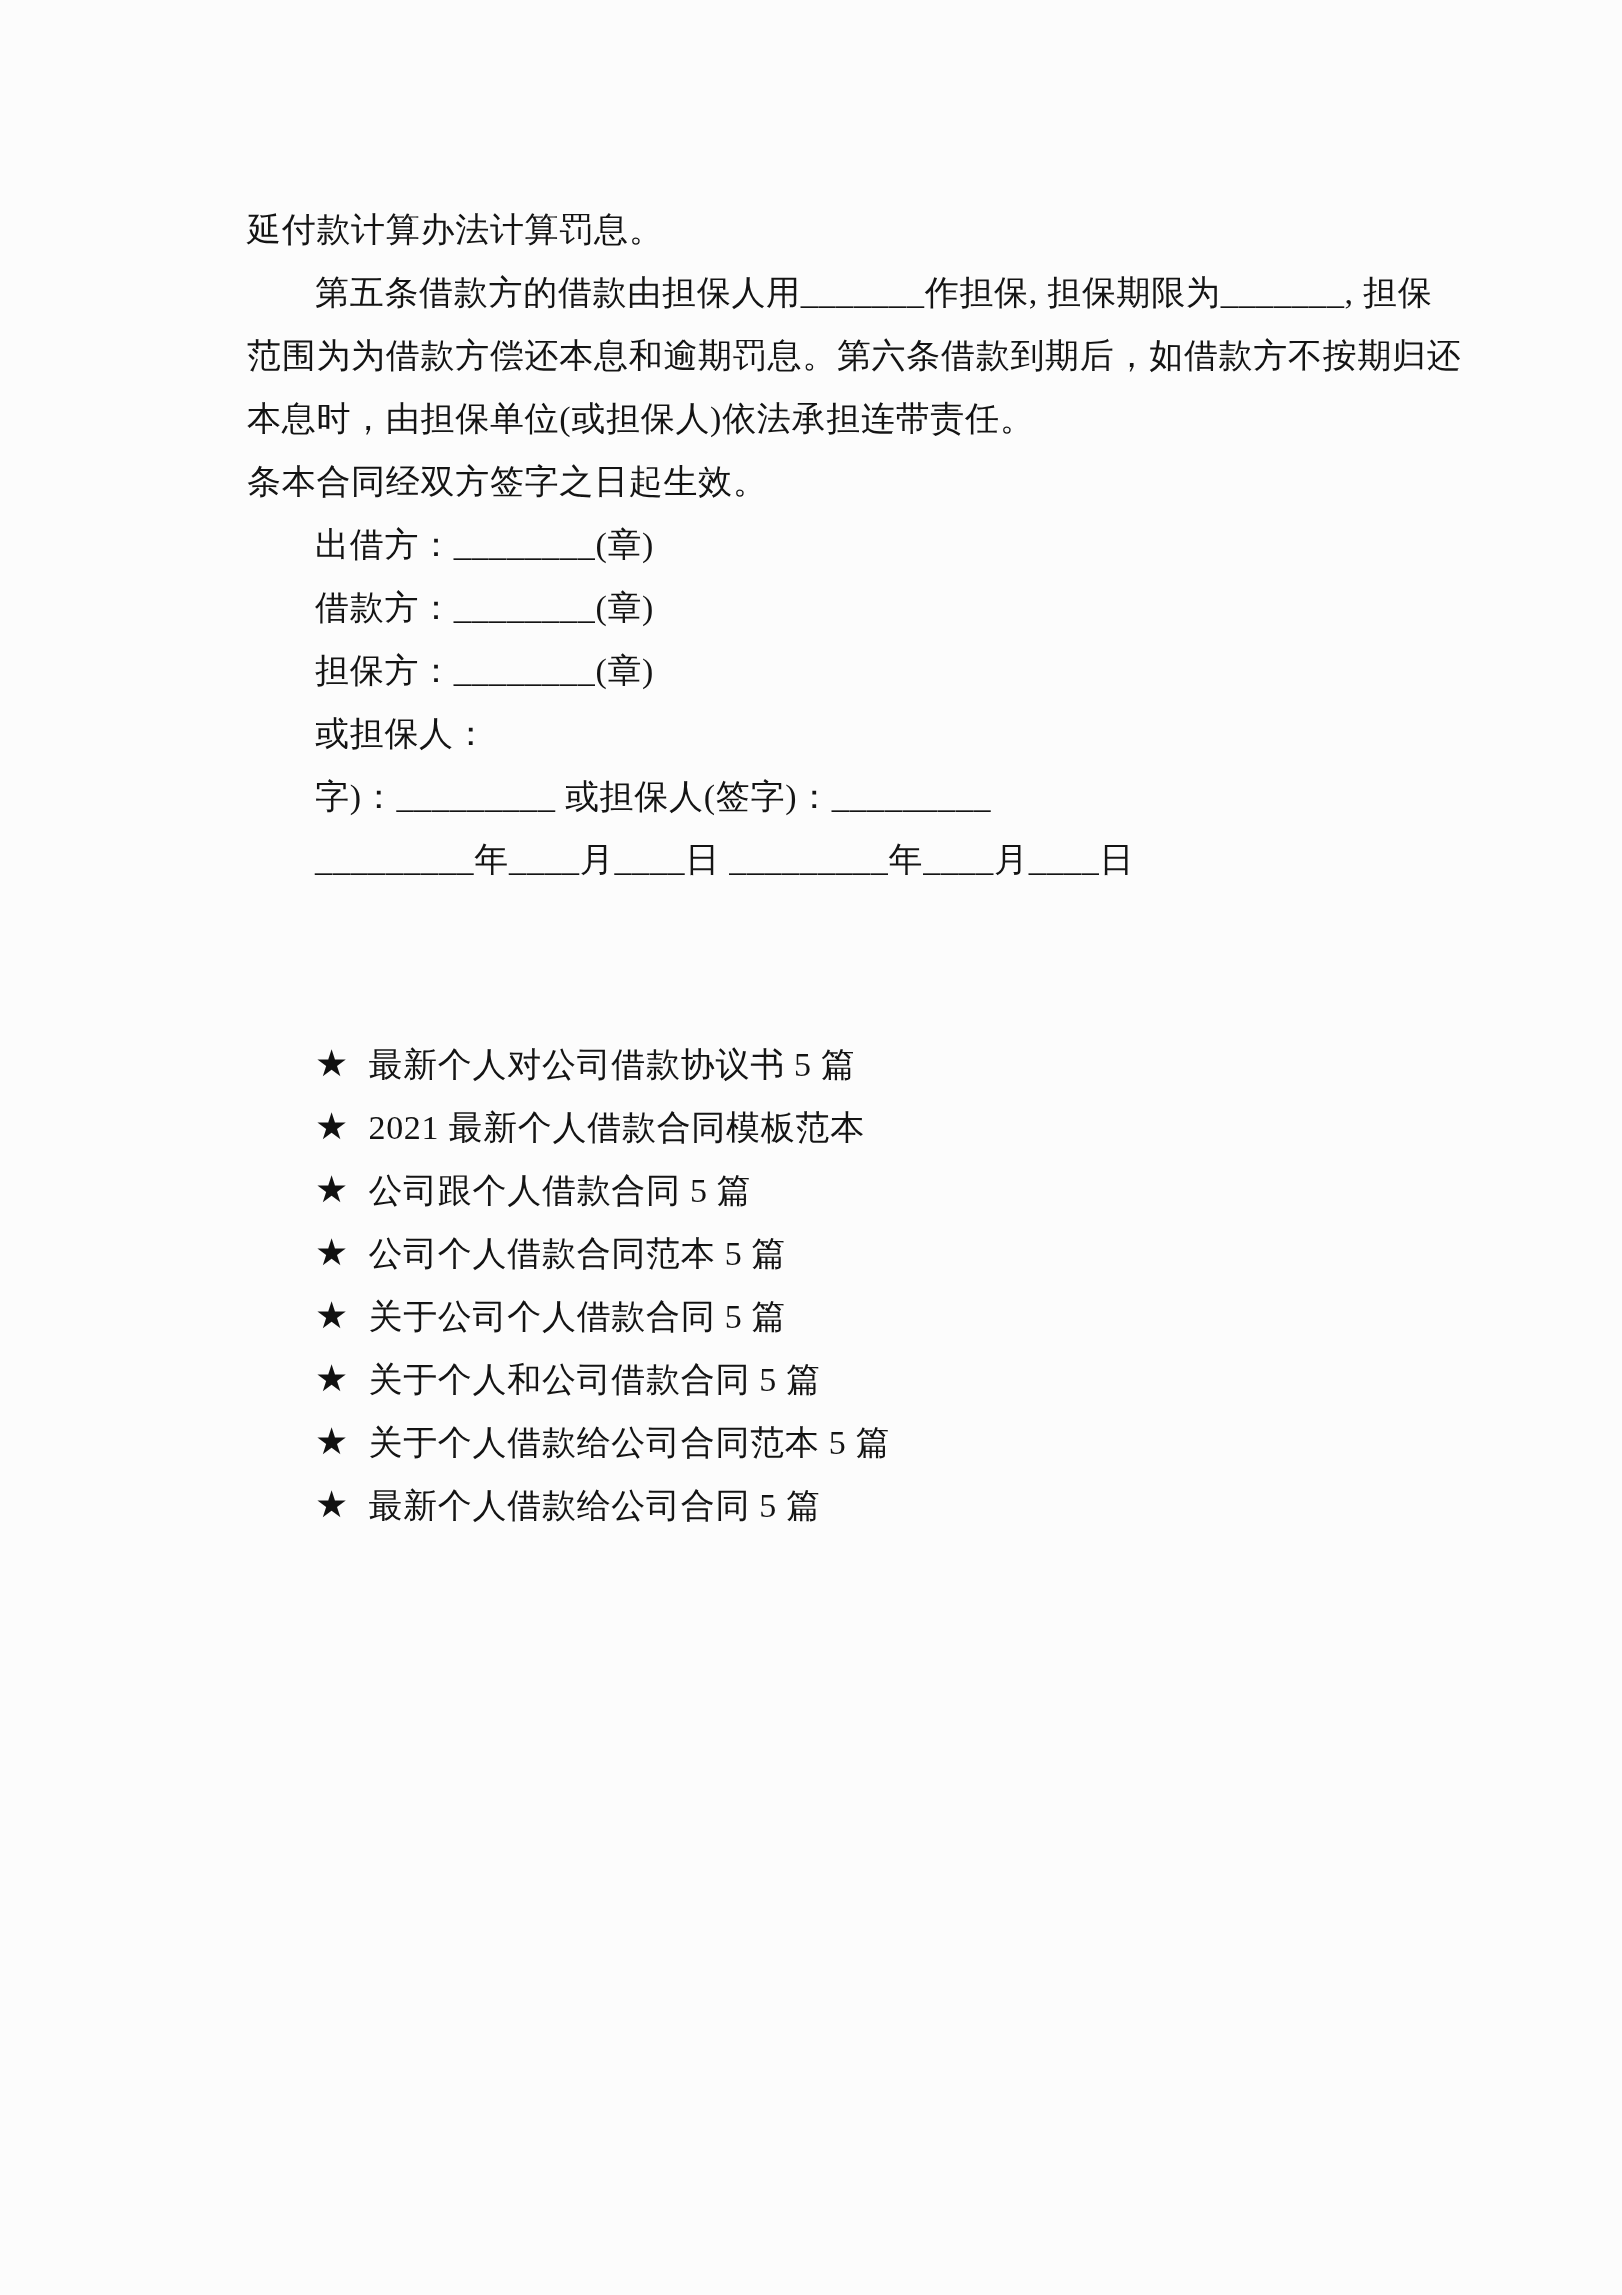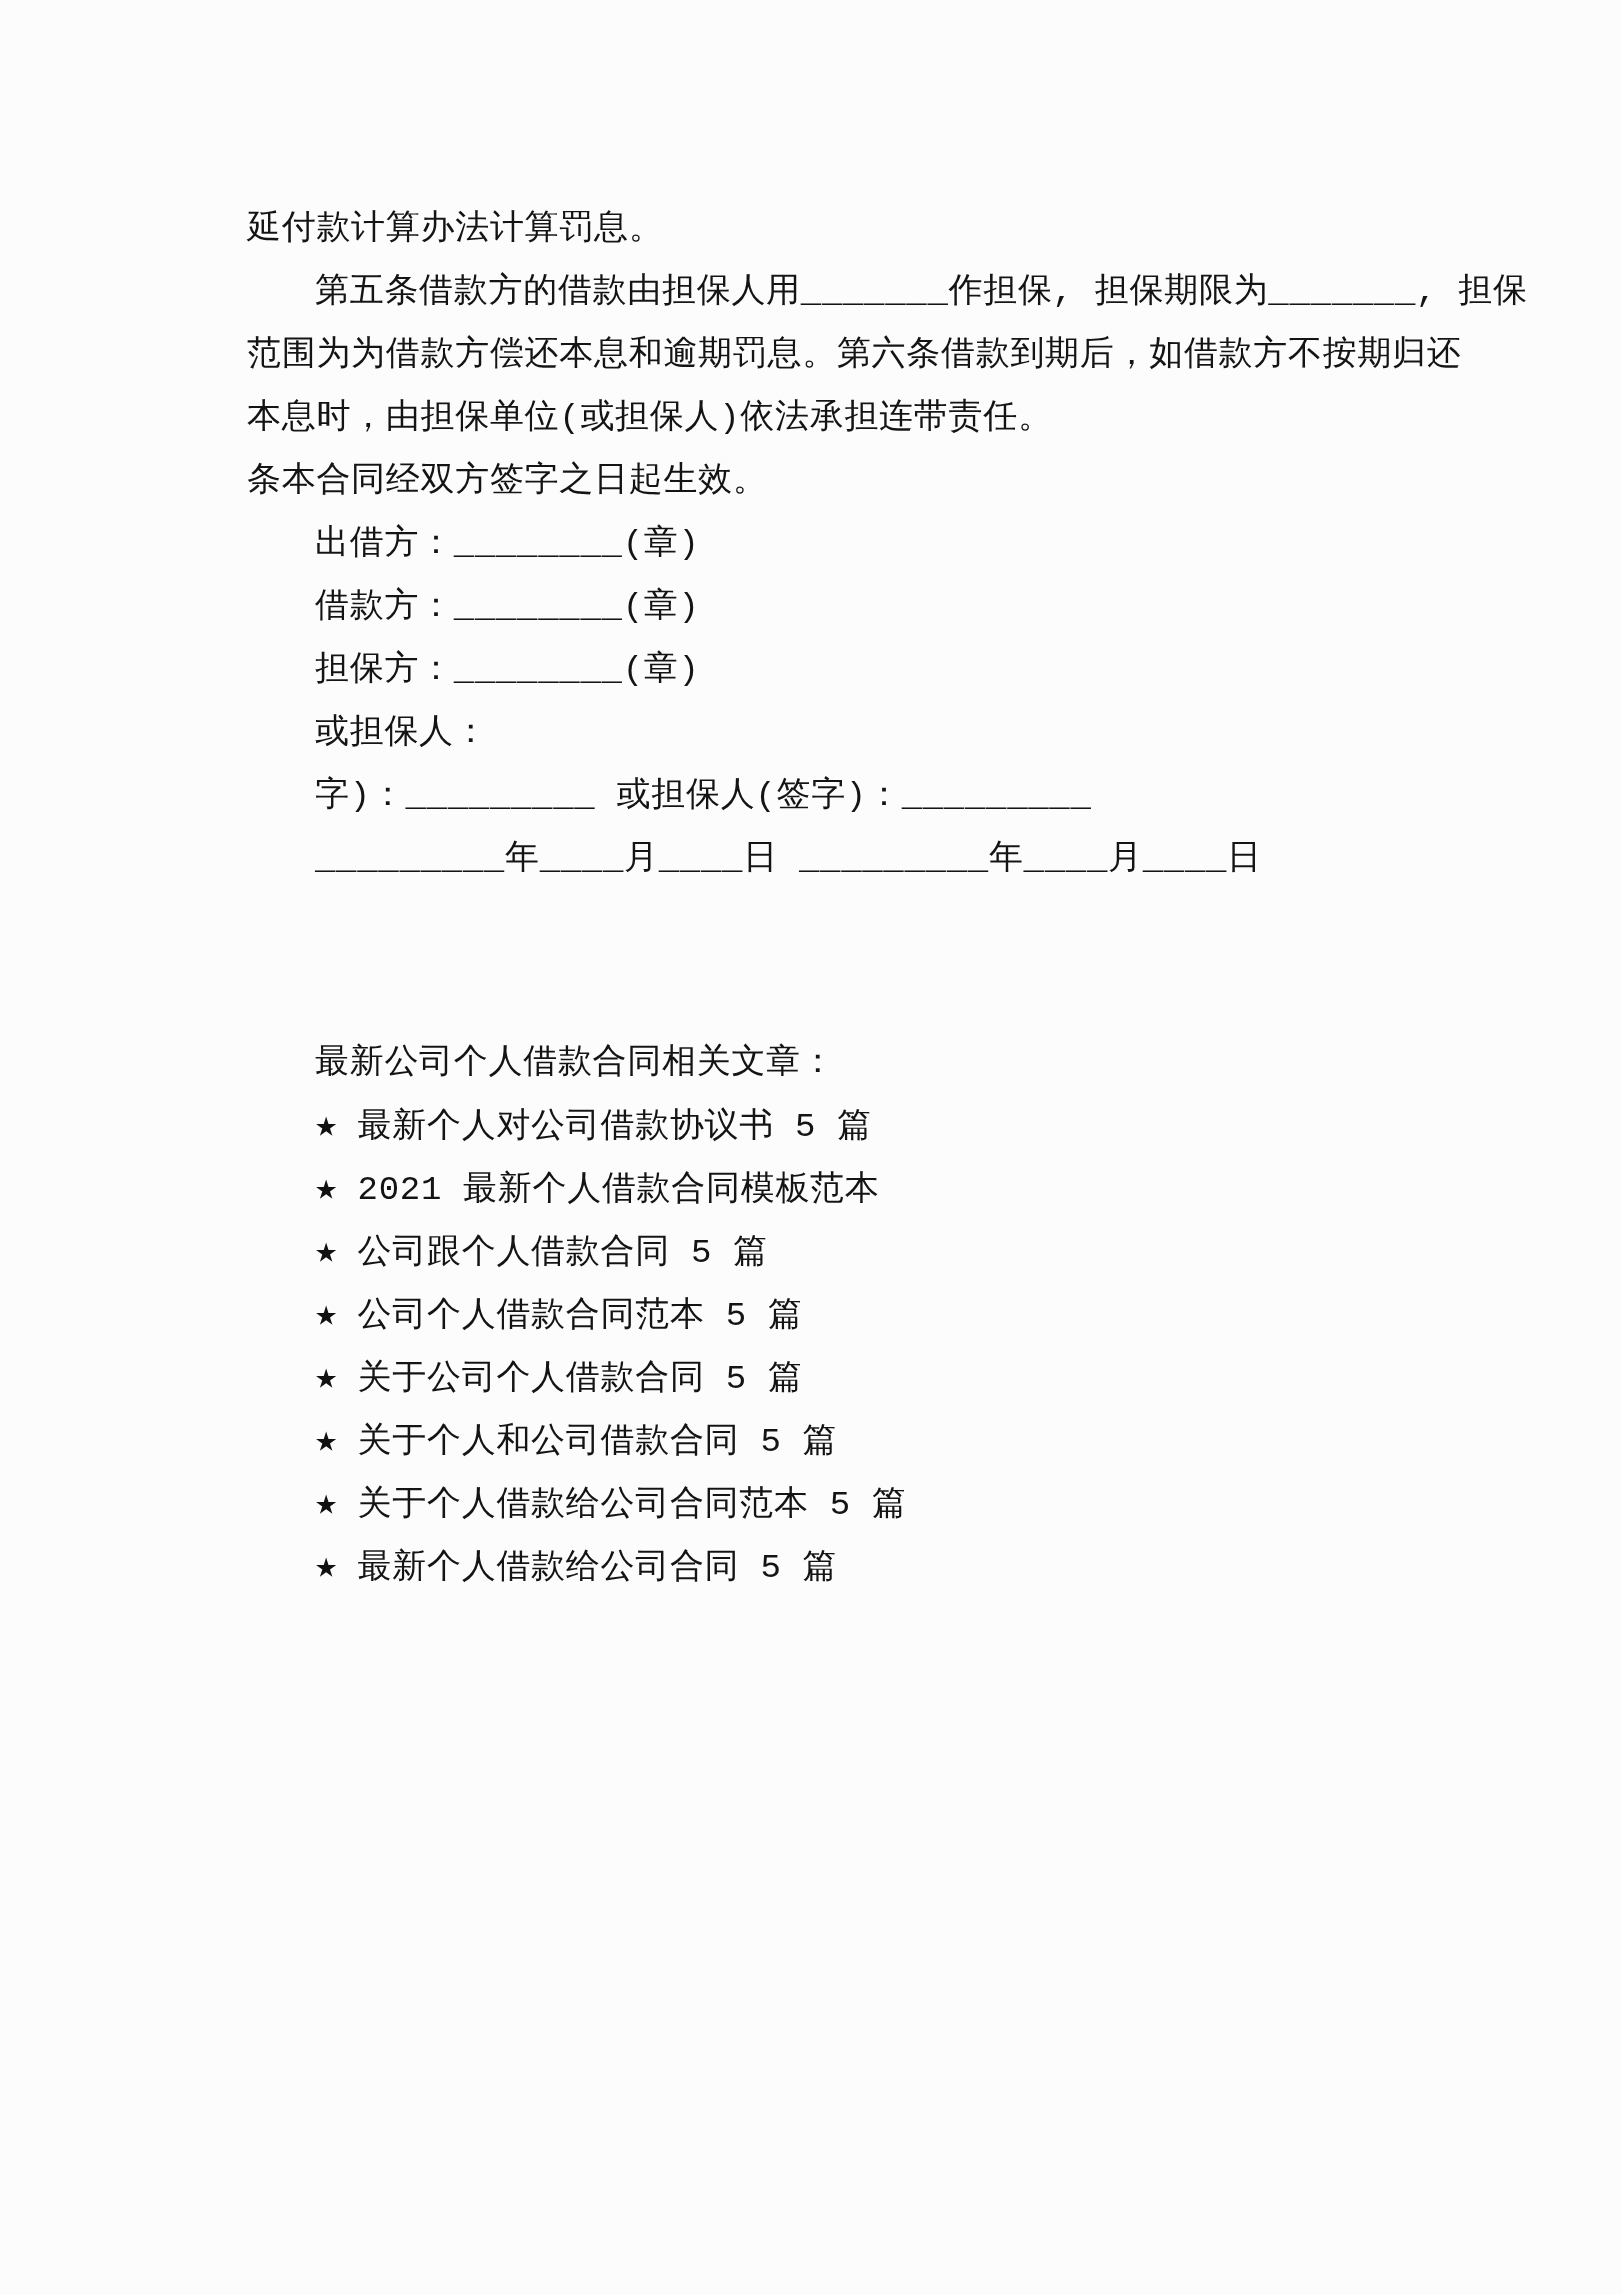--- a/index.html
+++ b/index.html
@@ -5,21 +5,21 @@
   html, body {
     margin: 0;
     padding: 0;
   }
   .page {
     position: relative;
     width: 1623px;
     height: 2295px;
     background: #fcfcfc;
     overflow: hidden;
-    font-family: Liberation Mono, monospace;
+    font-family: Liberation Serif, serif;
   }
   .content {
     position: absolute;
     left: 247px;
     top: 198px;
     width: 1132px;
   }
   .line {
     height: 63px;
     line-height: 63px;
@@ -54,21 +54,20 @@
     <div class="line">条本合同经双方签字之日起生效。</div>
     <div class="line indent">出借方：________(章)</div>
     <div class="line indent">借款方：________(章)</div>
     <div class="line indent">担保方：________(章)</div>
     <div class="line indent">或担保人：</div>
     <div class="line indent">字)：_________ 或担保人(签字)：_________</div>
     <div class="line indent">_________年____月____日 _________年____月____日</div>
 
     <div class="section-gap"></div>
 
-    <div class="line indent">最新公司个人借款合同相关文章：</div>
 
     <div class="line indent"><span class="star">★</span><span>最新个人对公司借款协议书 5 篇</span></div>
     <div class="line indent"><span class="star">★</span><span>2021 最新个人借款合同模板范本</span></div>
     <div class="line indent"><span class="star">★</span><span>公司跟个人借款合同 5 篇</span></div>
     <div class="line indent"><span class="star">★</span><span>公司个人借款合同范本 5 篇</span></div>
     <div class="line indent"><span class="star">★</span><span>关于公司个人借款合同 5 篇</span></div>
     <div class="line indent"><span class="star">★</span><span>关于个人和公司借款合同 5 篇</span></div>
     <div class="line indent"><span class="star">★</span><span>关于个人借款给公司合同范本 5 篇</span></div>
     <div class="line indent"><span class="star">★</span><span>最新个人借款给公司合同 5 篇</span></div>
 

